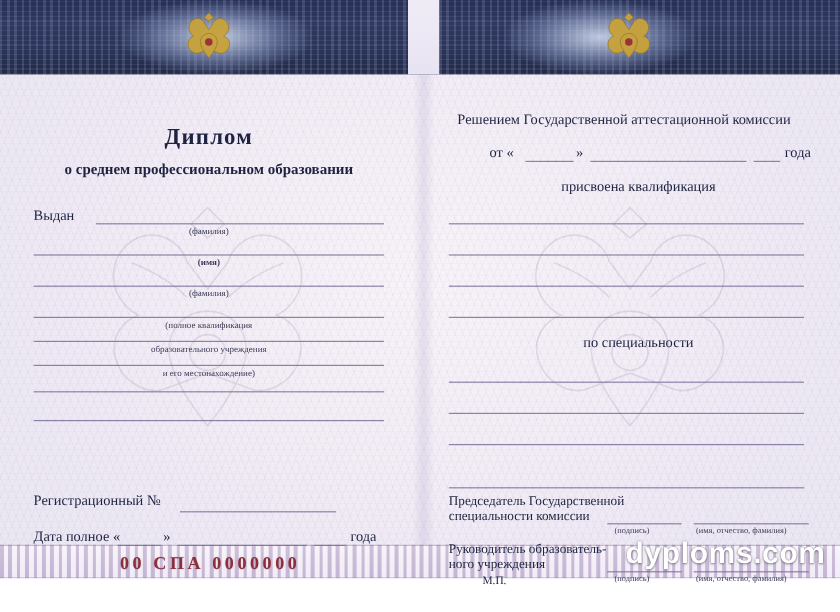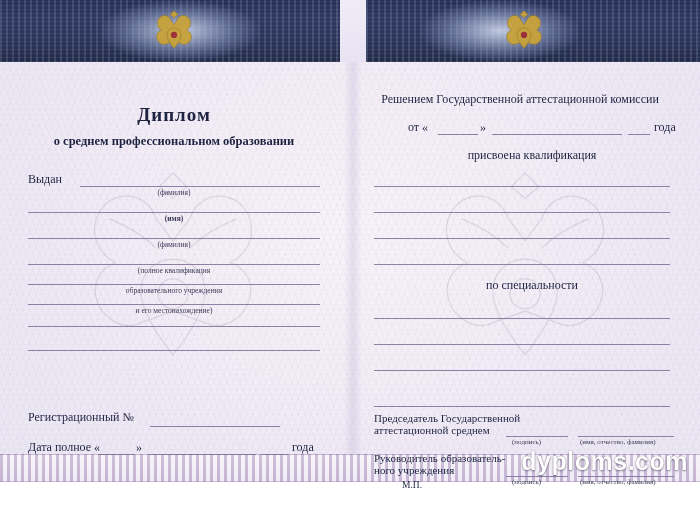--- a/index.html
+++ b/index.html
@@ -224,33 +224,34 @@
 
     <div class="txt lbl center" style="left:186px;top:216px;">по специальности</div>
 
     <div class="line" style="left:28px;top:256px;width:296px;"></div>
     <div class="line" style="left:28px;top:282px;width:296px;"></div>
     <div class="line" style="left:28px;top:308px;width:296px;"></div>
 
     <div class="line" style="left:28px;top:344px;width:296px;"></div>
 
     <div class="txt sig-lbl" style="left:28px;top:350px;">Председатель Государственной</div>
-    <div class="txt sig-lbl" style="left:28px;top:362px;">аттестационной среднем</div>
+    <div class="txt sig-lbl" style="left:28px;top:362px;">специальности комиссии</div>
     <div class="line" style="left:160px;top:374px;width:62px;"></div>
     <div class="txt tiny" style="left:166px;top:376px;">(подпись)</div>
     <div class="line" style="left:232px;top:374px;width:96px;"></div>
     <div class="txt tiny" style="left:234px;top:376px;">(имя, отчество, фамилия)</div>
 
     <div class="txt sig-lbl" style="left:28px;top:390px;">Руководитель образователь-</div>
     <div class="txt sig-lbl" style="left:28px;top:402px;">ного учреждения</div>
     <div class="line" style="left:160px;top:414px;width:62px;"></div>
     <div class="txt tiny" style="left:166px;top:416px;">(подпись)</div>
     <div class="line" style="left:232px;top:414px;width:96px;"></div>
     <div class="txt tiny" style="left:234px;top:416px;">(имя, отчество, фамилия)</div>
 
     <div class="txt mp" style="left:56px;top:418px;">М.П.</div>
   </div>
 
   <div class="bottomband"></div>
+  <div class="serial">00 СПА 0000000</div>
   <div class="watermark-site">dyploms.com</div>
   <div class="footer"></div>
   <div class="imprint">ОАО "КТ", 2011 г., уровень "В". Заказ № 12</div>
 </div>
 
 </body></html>

